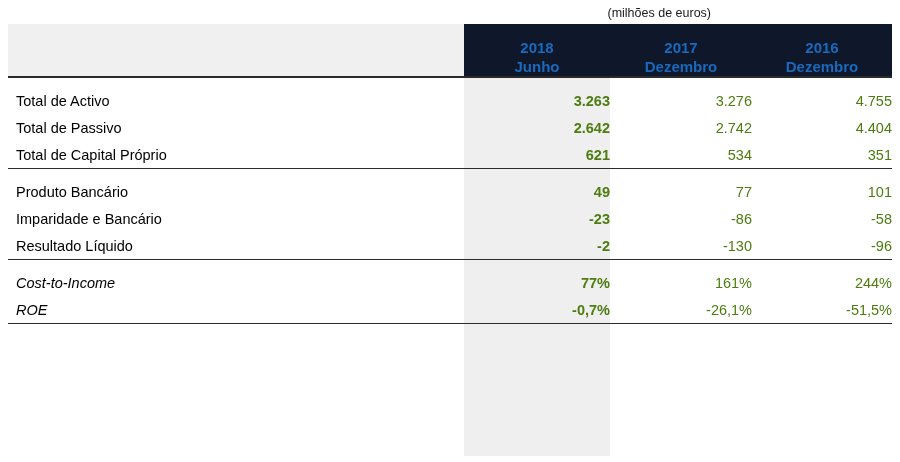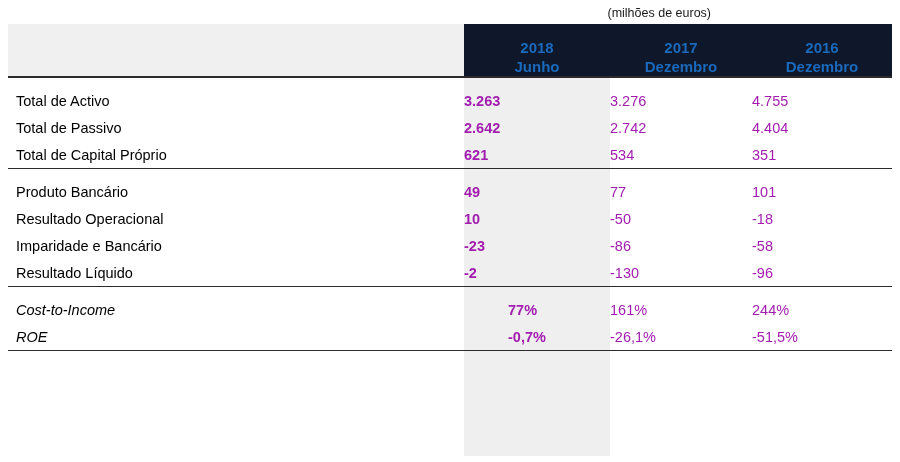--- a/index.html
+++ b/index.html
@@ -66,22 +66,22 @@
     font-size: 14.5px;
     vertical-align: middle;
     background: transparent;
   }
   td.label {
     text-align: left;
     padding-left: 8px;
     color: #000;
   }
   td.val {
-    text-align: left;
-    color: #a21caf;
+    text-align: right;
+    color: #4d7c0f;
   }
   
   .band {
     position: absolute;
     left: 464px;
     top: 24px;
     width: 146px;
     height: 432px;
     background: #efefef;
     z-index: 0;
@@ -182,26 +182,20 @@
         <td></td>
       </tr>
 
       <tr>
         <td class="label">Produto Bancário</td>
         <td class="val v1">49</td>
         <td class="val">77</td>
         <td class="val">101</td>
       </tr>
       <tr>
-        <td class="label">Resultado Operacional</td>
-        <td class="val v1">10</td>
-        <td class="val">-50</td>
-        <td class="val">-18</td>
-      </tr>
-      <tr>
         <td class="label">Imparidade e Bancário</td>
         <td class="val v1">-23</td>
         <td class="val">-86</td>
         <td class="val">-58</td>
       </tr>
       <tr>
         <td class="label">Resultado Líquido</td>
         <td class="val v1">-2</td>
         <td class="val">-130</td>
         <td class="val">-96</td>

